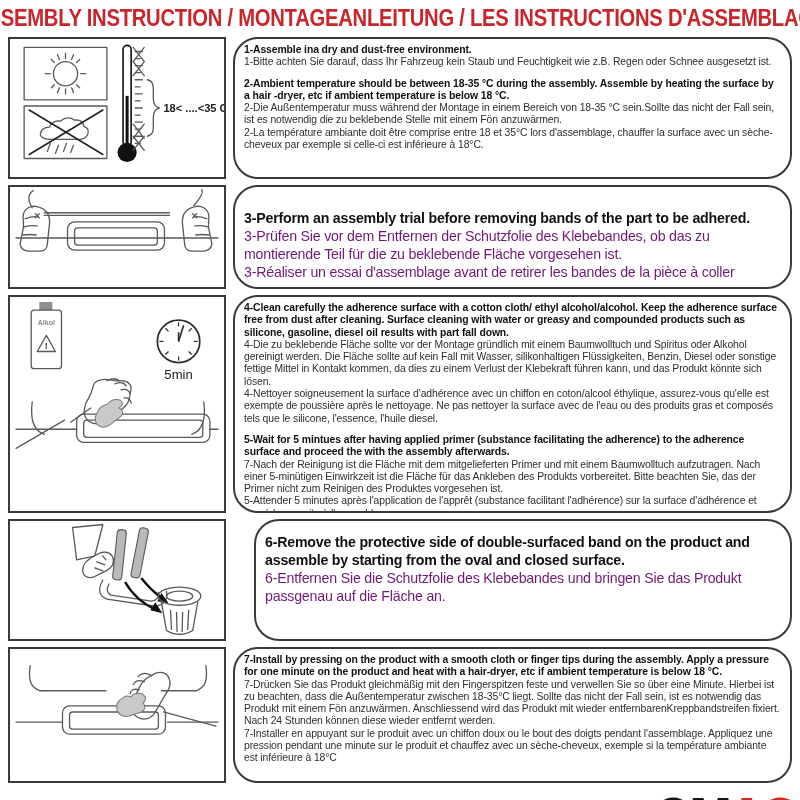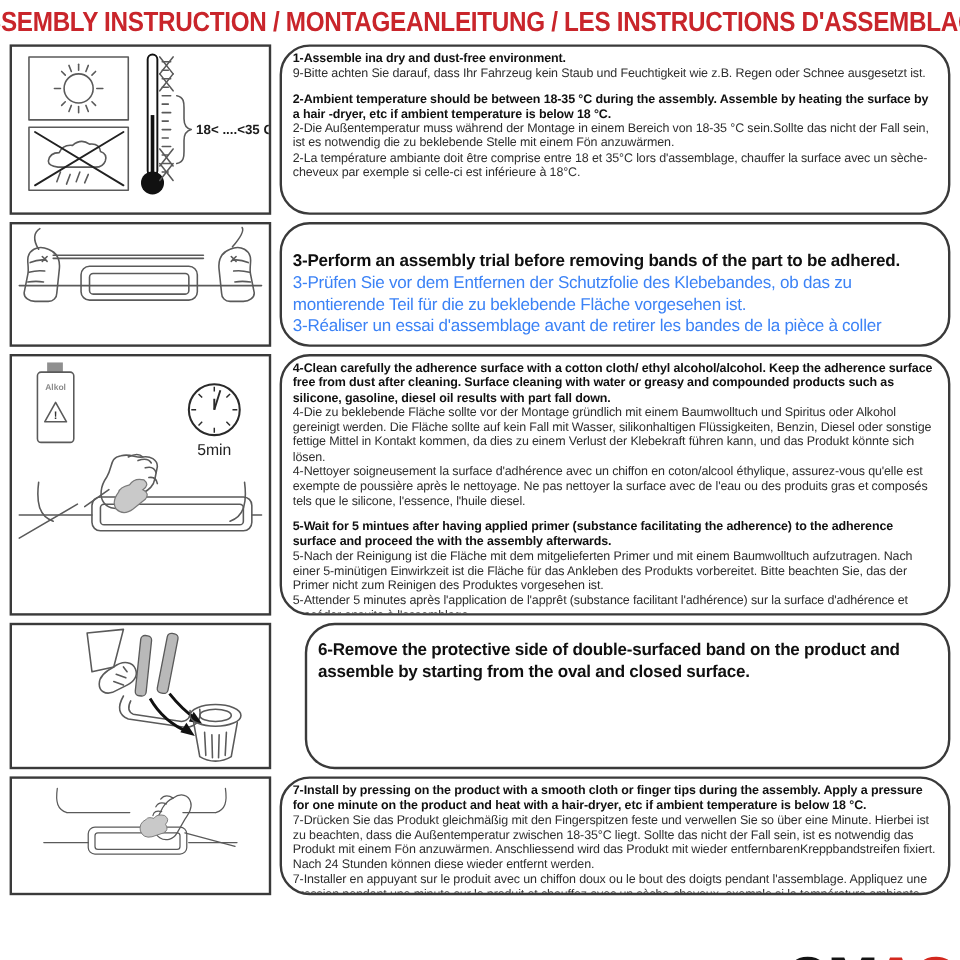--- a/index.html
+++ b/index.html
@@ -13,23 +13,23 @@
   .title-bar h1 {
     margin:0; font-size:23px; font-weight:bold; color:#C9252B;
     white-space:nowrap; transform:scaleX(0.88); letter-spacing:-0.3px;
   }
   .grid { margin:0 8px; display:flex; flex-direction:column; gap:6px; }
   .row { display:flex; gap:7px; }
   .cell { border:2px solid #3a3a3a; background:#fff; box-sizing:border-box; }
   .ill { width:218px; flex:0 0 218px; }
   .txt { flex:1; padding:5px 10px 4px 9px; overflow:hidden;border-radius:25px; }
   .r1 { height:142px; } .r2 { height:104px; } .r3 { height:218px; }
-  .r4 { height:122px;gap:28px; } .r5 { height:99px; }
+  .r4 { height:122px;gap:28px; } .r5 { height:136px; }
   .small p { font-size:10.4px; line-height:12.3px; margin:0; color:#2e2e2e; letter-spacing:-0.1px; }
-  .mid  p { font-size:14.2px; line-height:18px;  margin:0; color:#3b82f6; letter-spacing:-0.2px; }
+  .mid  p { font-size:14.2px; line-height:18px;  margin:0; color:#701a75; letter-spacing:-0.2px; }
   p.b { font-weight:bold; color:#101010; }
   p.gap { margin-top:9px; }
   .pt22 { padding-top:22px; }
   .pt12 { padding-top:12px; }
   .ill svg { display:block; width:100%; height:100%; }
   .ln { fill:none; stroke:#5a5a5a; stroke-width:1.3; stroke-linecap:round; stroke-linejoin:round; }
   .lnd { fill:none; stroke:#222; stroke-width:1.6; stroke-linecap:round; stroke-linejoin:round; }
   .logo {
     position:absolute; right:10px; top:794px; font-size:44px; font-weight:900;
     letter-spacing:-3px; line-height:1; font-family:"DejaVu Sans", sans-serif;
@@ -114,21 +114,21 @@
           </g>
         </g>
         <g>
           <path d="M136,40 c6,1 6,6 6,10 l0,9 c0,5 2,8 6,9 c-4,1 -6,4 -6,9 l0,9 c0,4 0,9 -6,10" class="ln" stroke-width="1.4"></path>
           <text x="152" y="72" font-size="11" font-weight="bold" fill="#1c1c1c" font-family="Liberation Sans, sans-serif">18&lt; ....&lt;35 C</text>
         </g>
       </svg>
     </div>
     <div class="cell txt small">
       <p class="b">1-Assemble ina dry and dust-free environment.</p>
-      <p>9-Bitte achten Sie darauf, dass Ihr Fahrzeug kein Staub und Feuchtigkeit wie z.B. Regen oder Schnee ausgesetzt ist.</p>
+      <p>1-Bitte achten Sie darauf, dass Ihr Fahrzeug kein Staub und Feuchtigkeit wie z.B. Regen oder Schnee ausgesetzt ist.</p>
       <p class="b gap">2-Ambient temperature should be between 18-35 °C  during the assembly. Assemble by heating the surface by a hair -dryer, etc if ambient temperature is below 18 °C.</p>
       <p>2-Die Außentemperatur muss während der Montage in einem Bereich von 18-35 °C  sein.Sollte das nicht der Fall sein, ist es notwendig die zu beklebende Stelle mit einem Fön anzuwärmen.</p>
       <p>2-La température ambiante doit être comprise entre 18 et 35°C lors d'assemblage, chauffer la surface avec un sèche-cheveux par exemple si celle-ci est inférieure à 18°C.</p>
     </div>
   </div>
 
   <div class="row r2">
     <div class="cell ill">
       <svg viewBox="0 0 212 98" preserveAspectRatio="xMidYMid meet">
         <g class="ln">
@@ -218,21 +218,21 @@
           <path d="M88,112 q-6,8 -2,14 q6,6 14,0 l10,-8 q4,-5 -2,-8 q6,-4 1,-8 q-8,-2 -12,4 q-8,2 -9,6 z" fill="#c9c9c9" stroke="#7a7a7a" stroke-width="1"></path>
           <path d="M60,124 L80,110" class="ln"></path>
         </g>
       </svg>
     </div>
     <div class="cell txt small">
       <p class="b">4-Clean carefully the adherence surface with a cotton cloth/ ethyl alcohol/alcohol. Keep the adherence surface free from dust after cleaning. Surface cleaning with water or greasy and compounded products such as silicone, gasoline, diesel oil results with part fall down.</p>
       <p>4-Die zu beklebende Fläche sollte vor der Montage gründlich mit einem Baumwolltuch und Spiritus oder Alkohol gereinigt werden. Die Fläche sollte auf kein Fall mit Wasser, silikonhaltigen Flüssigkeiten, Benzin, Diesel oder sonstige fettige Mittel in Kontakt kommen, da dies zu einem Verlust der Klebekraft führen kann, und das Produkt könnte sich lösen.</p>
       <p>4-Nettoyer soigneusement la surface d'adhérence avec un chiffon en coton/alcool éthylique, assurez-vous qu'elle est exempte de poussière après le nettoyage. Ne pas nettoyer la surface avec de l'eau ou des produits gras et composés tels que le silicone, l'essence, l'huile diesel.</p>
       <p class="b gap">5-Wait for 5 mintues after having applied primer (substance facilitating the adherence) to the adherence surface and proceed the with the assembly afterwards.</p>
-      <p>5-Nach der Reinigung ist die Fläche mit dem mitgelieferten Primer und mit einem Baumwolltuch aufzutragen. Nach einer 5-minütigen Einwirkzeit ist die Fläche für das Ankleben des Produkts vorbereitet. Bitte beachten Sie, das der Primer nicht zum Reinigen des Produktes vorgesehen ist.</p>
+      <p>7-Nach der Reinigung ist die Fläche mit dem mitgelieferten Primer und mit einem Baumwolltuch aufzutragen. Nach einer 5-minütigen Einwirkzeit ist die Fläche für das Ankleben des Produkts vorbereitet. Bitte beachten Sie, das der Primer nicht zum Reinigen des Produktes vorgesehen ist.</p>
       <p>5-Attender 5 minutes après l'application de l'apprêt (substance facilitant l'adhérence) sur la surface d'adhérence et procéder ensuite à l'assemblage</p>
     </div>
   </div>
 
   <div class="row r4">
     <div class="cell ill">
       <svg viewBox="0 0 212 116" preserveAspectRatio="xMidYMid meet">
         <g>
           <path d="M62,6 L92,3 L84,34 L66,38 Z" fill="#fff" class="ln"></path>
           <path d="M84,34 c8,-6 16,-4 18,2 c2,5 -1,10 -7,13 l-12,6 c-6,2 -11,-1 -11,-7 c0,-6 6,-11 12,-14 z" fill="#fff" class="ln"></path>
@@ -258,20 +258,21 @@
           <path d="M150,80 L155,108 C163,113 173,113 181,108 L186,80"></path>
           <line x1="159" y1="88" x2="160" y2="107"></line>
           <line x1="165" y1="90" x2="165.5" y2="109"></line>
           <line x1="171" y1="90" x2="170.5" y2="109"></line>
           <line x1="177" y1="88" x2="176" y2="107"></line>
         </g>
       </svg>
     </div>
     <div class="cell txt mid pt12">
       <p class="b">6-Remove the protective side of double-surfaced band on the product and assemble by starting from the oval and closed surface.</p>
+      <p>6-Entfernen Sie die Schutzfolie des Klebebandes und bringen Sie das Produkt passgenau auf die Fläche an.</p>
     </div>
   </div>
 
   <div class="row r5">
     <div class="cell ill">
       <svg viewBox="0 0 212 118" preserveAspectRatio="xMidYMid meet">
         <g class="ln">
           <path d="M20,10 C18,24 20,32 30,35"></path>
           <path d="M194,10 C196,24 194,32 184,35"></path>
           <line x1="30" y1="35" x2="95" y2="35"></line>

